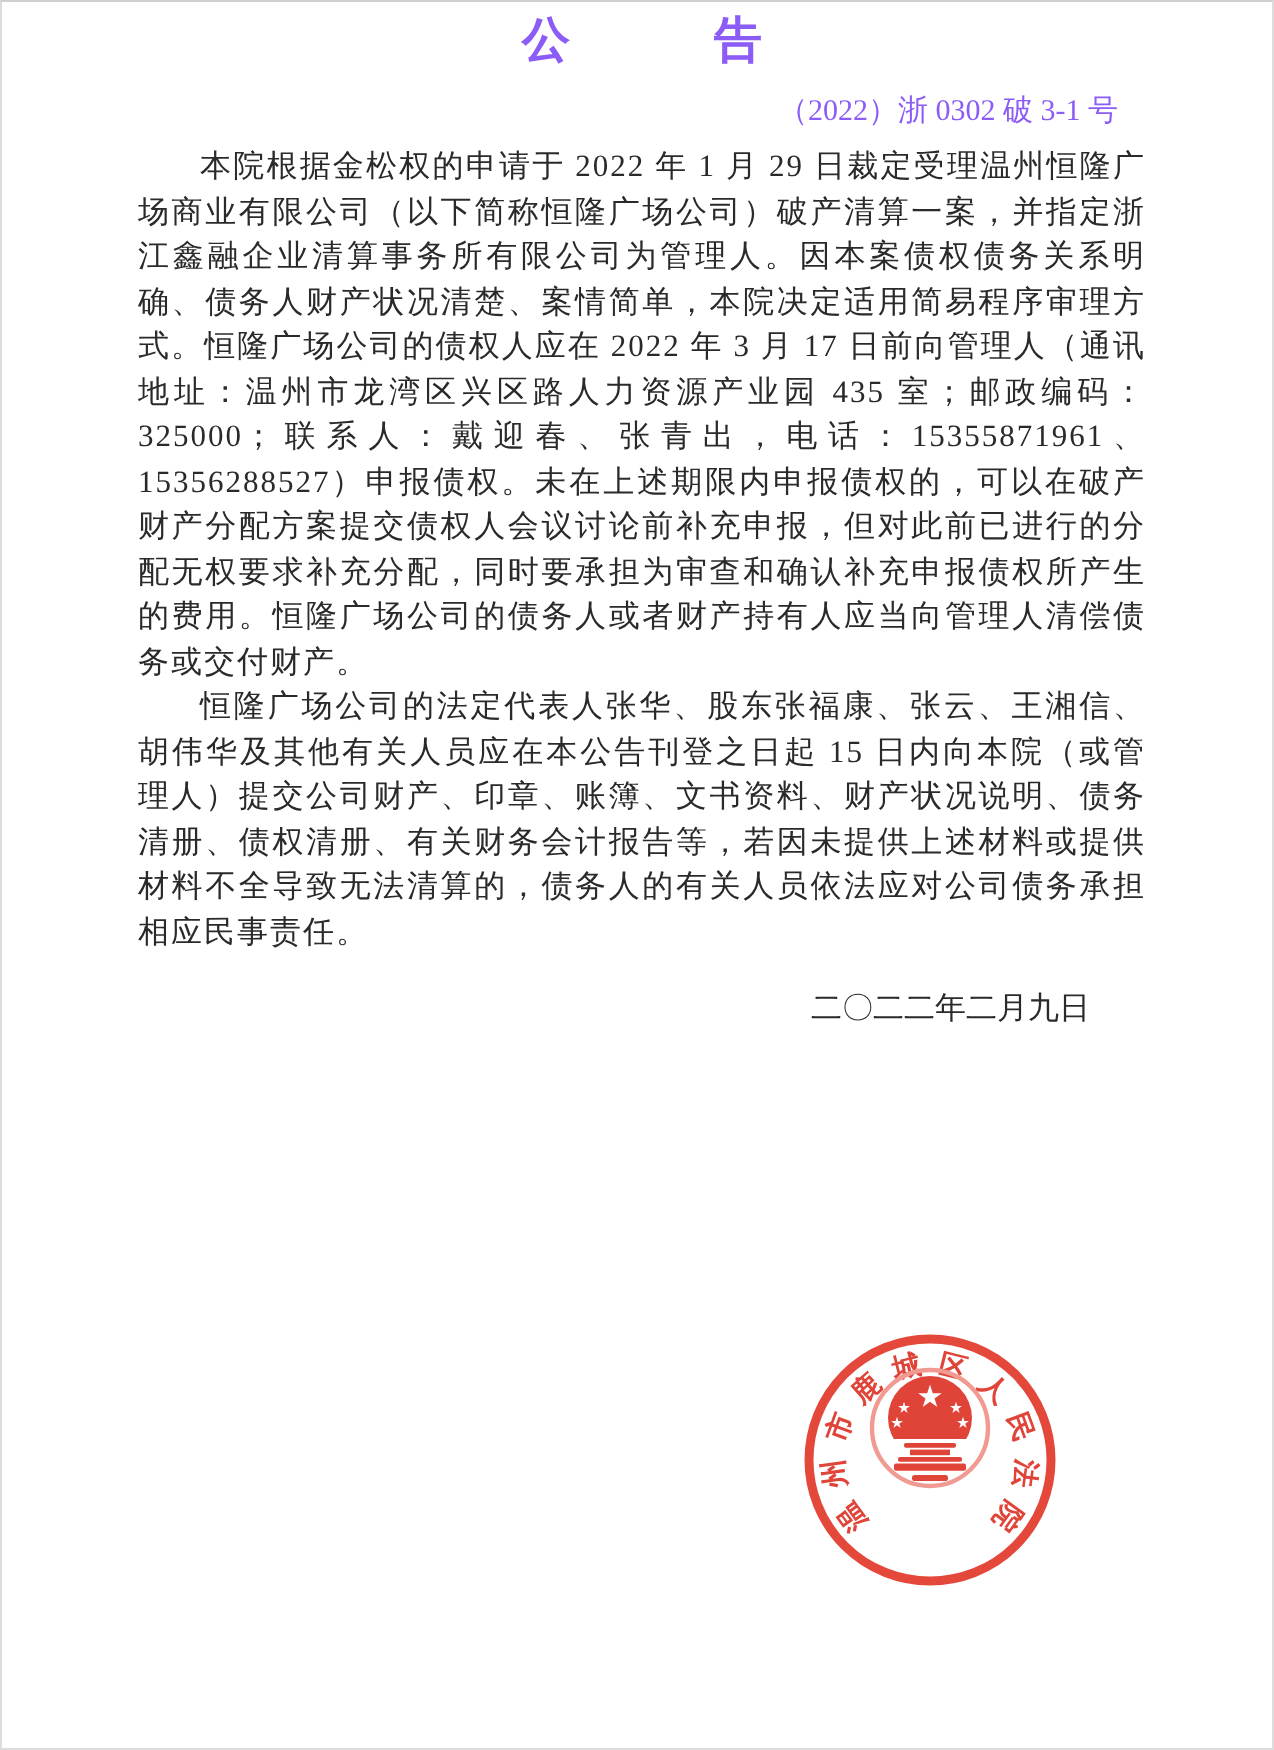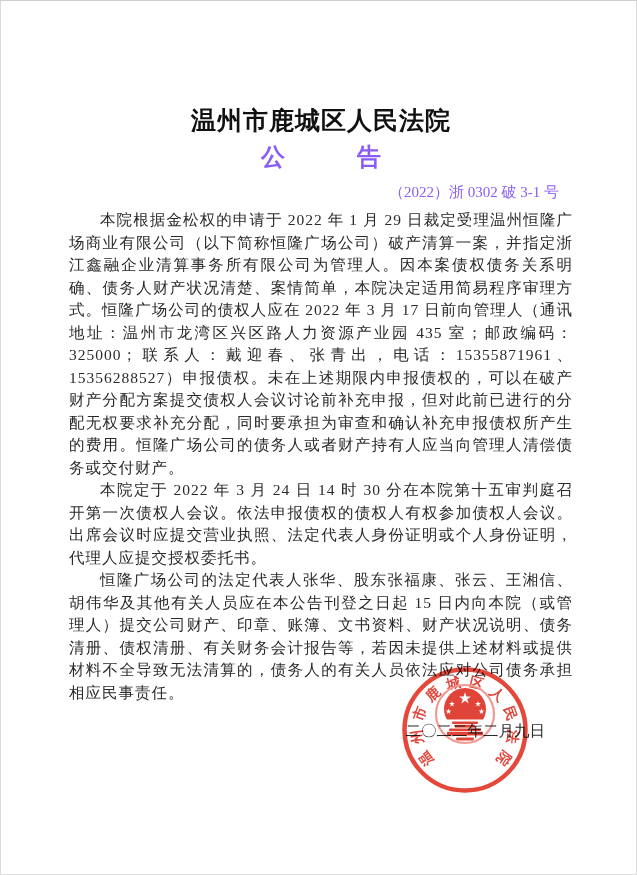--- a/index.html
+++ b/index.html
@@ -80,27 +80,25 @@
     font-weight:bold;
     font-family:"Liberation Serif","DejaVu Serif",serif;
   }
 </style>
 </head>
 <body>
 
 <div class="page">
   <div class="doc">
 
-    <h1 class="title">温州市鹿城区人民法院</h1>
     <h2 class="subtitle">公告</h2>
     <div class="case-no">（2022）浙 0302 破 3-1 号</div>
 
     <div class="body-text">
       <p class="para">本院根据金松权的申请于 2022 年 1 月 29 日裁定受理温州恒隆广场商业有限公司（以下简称恒隆广场公司）破产清算一案，并指定浙江鑫融企业清算事务所有限公司为管理人。因本案债权债务关系明确、债务人财产状况清楚、案情简单，本院决定适用简易程序审理方式。恒隆广场公司的债权人应在 2022 年 3 月 17 日前向管理人（通讯地址：温州市龙湾区兴区路人力资源产业园 435 室；邮政编码：325000；联系人：戴迎春、张青出，电话：15355871961、15356288527）申报债权。未在上述期限内申报债权的，可以在破产财产分配方案提交债权人会议讨论前补充申报，但对此前已进行的分配无权要求补充分配，同时要承担为审查和确认补充申报债权所产生的费用。恒隆广场公司的债务人或者财产持有人应当向管理人清偿债务或交付财产。</p>
-      <p class="para">本院定于 2022 年 3 月 24 日 14 时 30 分在本院第十五审判庭召开第一次债权人会议。依法申报债权的债权人有权参加债权人会议。出席会议时应提交营业执照、法定代表人身份证明或个人身份证明，代理人应提交授权委托书。</p>
       <p class="para">恒隆广场公司的法定代表人张华、股东张福康、张云、王湘信、胡伟华及其他有关人员应在本公告刊登之日起 15 日内向本院（或管理人）提交公司财产、印章、账簿、文书资料、财产状况说明、债务清册、债权清册、有关财务会计报告等，若因未提供上述材料或提供材料不全导致无法清算的，债务人的有关人员依法应对公司债务承担相应民事责任。</p>
     </div>
 
     <div class="date-line">二〇二二年二月九日</div>
   </div>
 
   <svg class="seal" viewBox="0 0 134 134" width="134" height="134" xmlns="http://www.w3.org/2000/svg">
     <circle class="ring" cx="67" cy="67" r="60.5" fill="none" stroke-width="4.5"></circle>
     <g>
         <text x="67" y="23.5" text-anchor="middle" transform="rotate(-126 67 67)" class="seal-char">温</text>

